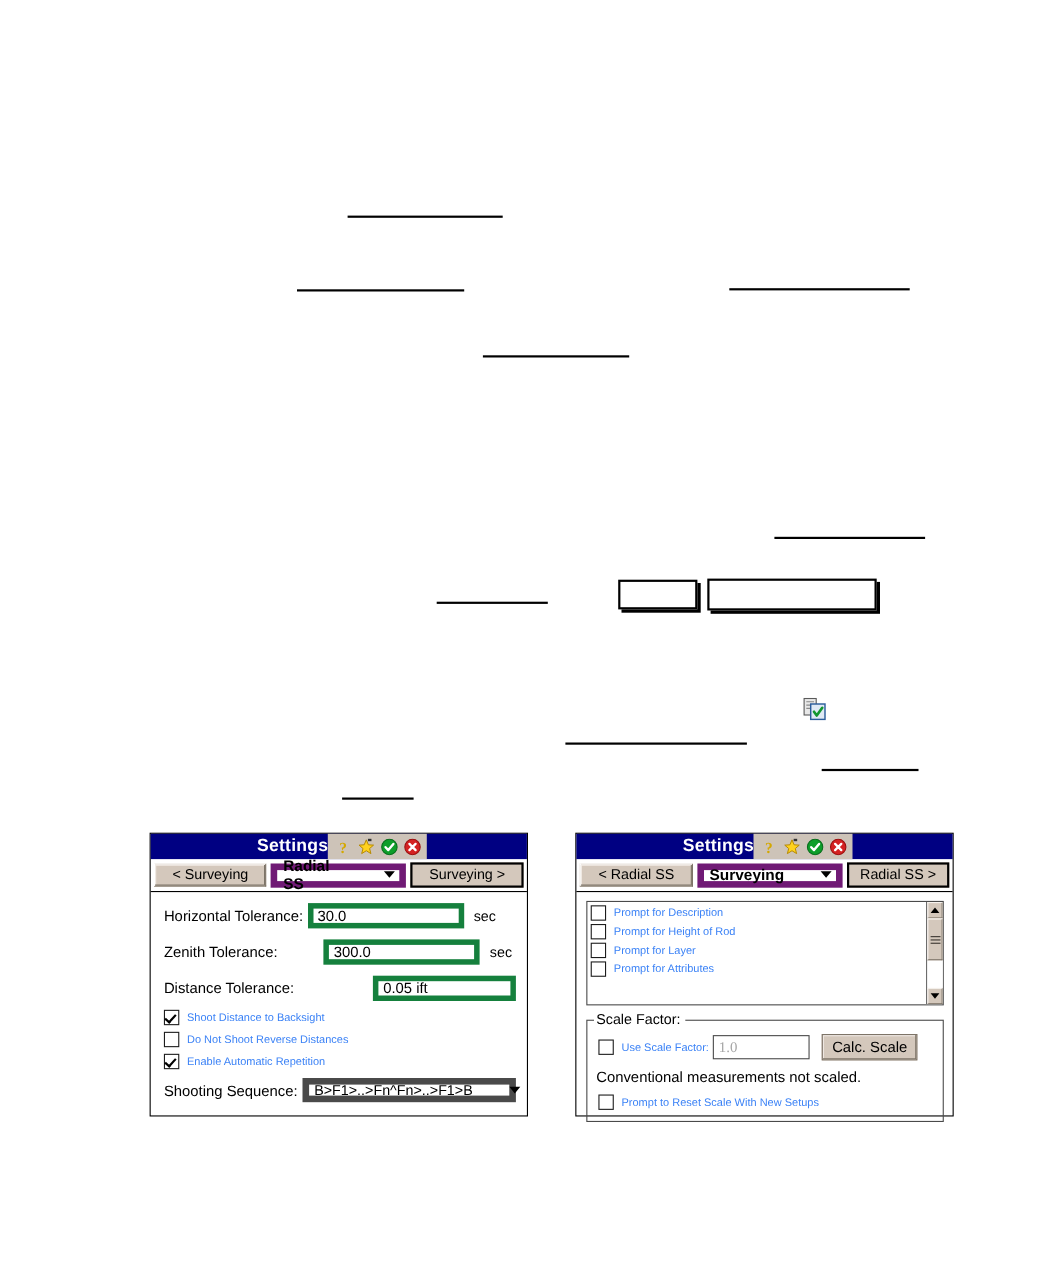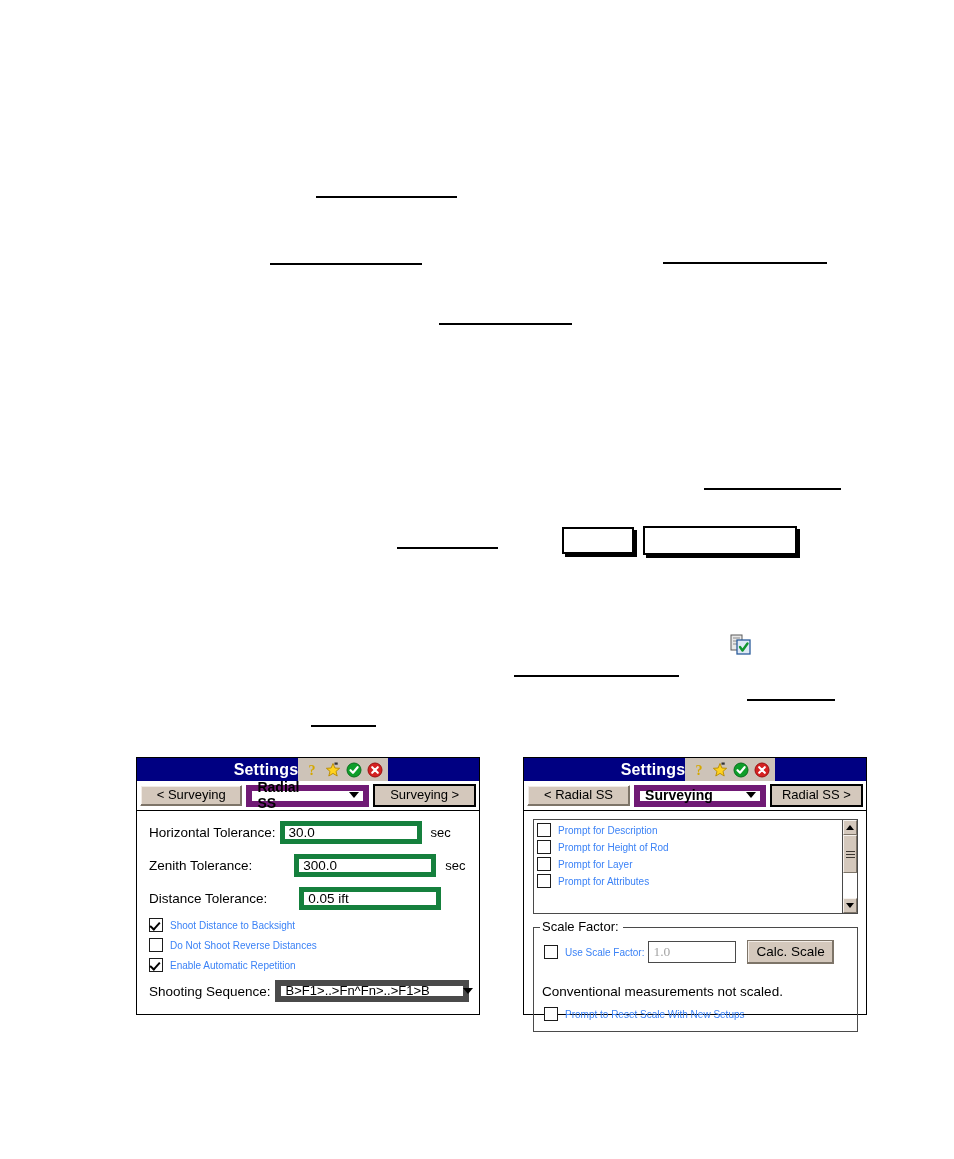--- a/index.html
+++ b/index.html
@@ -373,21 +373,21 @@
         <span class="field-input" style="width:142px;margin-left:4px;">30.0</span>
         <span class="field-unit">sec</span>
       </div>
 
       <div class="field-row">
         <span class="field-label">Zenith Tolerance:</span>
         <span class="field-input" style="width:142px;margin-left:42px;">300.0</span>
         <span class="field-unit">sec</span>
       </div>
 
-      <div class="field-row" style="margin-bottom:8px;">
+      <div class="field-row" style="margin-bottom:8px;gap:40px;">
         <span class="field-label">Distance Tolerance:</span>
         <span class="field-input" style="width:142px;margin-left:32px;">0.05 ift</span>
       </div>
 
       <div class="cb-row">
         <span class="cbox checked"></span>
         <span class="cb-label">Shoot Distance to Backsight</span>
       </div>
       <div class="cb-row">
         <span class="cbox"></span>
@@ -486,21 +486,21 @@
           </div>
           <div class="sb-btn">
             <span class="sb-arrow-down"></span>
           </div>
         </div>
       </div>
 
       <div class="groupbox">
         <span class="group-legend">Scale Factor:</span>
 
-        <div class="field-row" style="margin-bottom:20px;text-align:center;">
+        <div class="field-row" style="margin-bottom:8px;text-align:center;">
           <span class="cbox" style="margin-left:2px;"></span>
           <span class="cb-label">Use Scale Factor:</span>
           <span class="disabled-input" style="width:88px;margin-left:4px;font-family:Liberation Serif, serif;">1.0</span>
           <span class="push-btn" style="margin-left:11px;">Calc. Scale</span>
         </div>
 
         <div class="note-text">Conventional measurements not scaled.</div>
 
         <div class="cb-row" style="margin-bottom:2px;">
           <span class="cbox" style="margin-left:2px;"></span>

